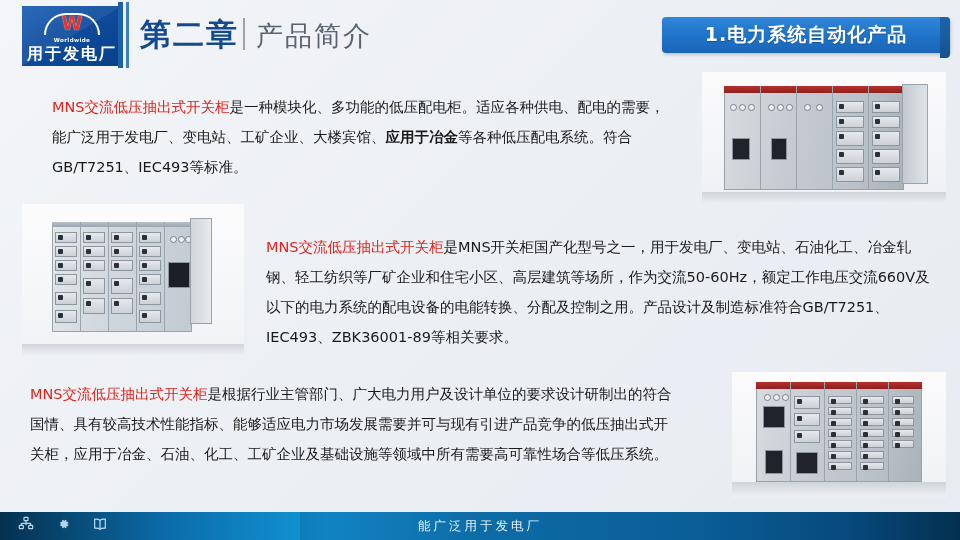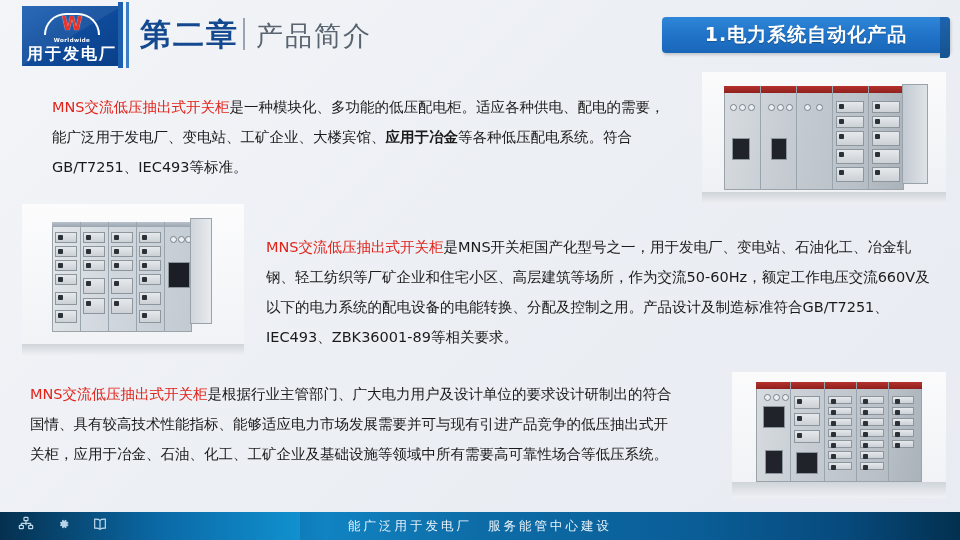--- a/index.html
+++ b/index.html
@@ -311,18 +311,17 @@
         <path d="M20.3 13.2l-1.6-.5a6.9 6.9 0 000-1.4l1.6-.5-.8-2.2-1.6.4a6.9 6.9 0 00-1-1l.4-1.6-2.2-.8-.5 1.6a6.9 6.9 0 00-1.4 0l-.5-1.6-2.2.8.4 1.6a6.9 6.9 0 00-1 1l-1.6-.4-.8 2.2 1.6.5a6.9 6.9 0 000 1.4l-1.6.5.8 2.2 1.6-.4a6.9 6.9 0 001 1l-.4 1.6 2.2.8.5-1.6a6.9 6.9 0 001.4 0l.5 1.6 2.2-.8-.4-1.6a6.9 6.9 0 001-1l1.6.4.8-2.2z" opacity=".95"></path>
       </svg>
       <svg class="fi" viewBox="0 0 24 24" fill="none" stroke="currentColor" stroke-width="1.8">
         <path d="M12 6.5S10 4.5 4 4.8v13.5c6-.3 8 1.7 8 1.7s2-2 8-1.7V4.8c-6-.3-8 1.7-8 1.7z"></path>
         <path d="M12 6.5v13.5"></path>
       </svg>
     </div>
 
     <div class="footer-center">
       <span>能广泛用于发电厂</span>
-      <span>服务能管中心建设</span>
     </div>
 
   </div>
 
 </div>
 
 </body></html>

